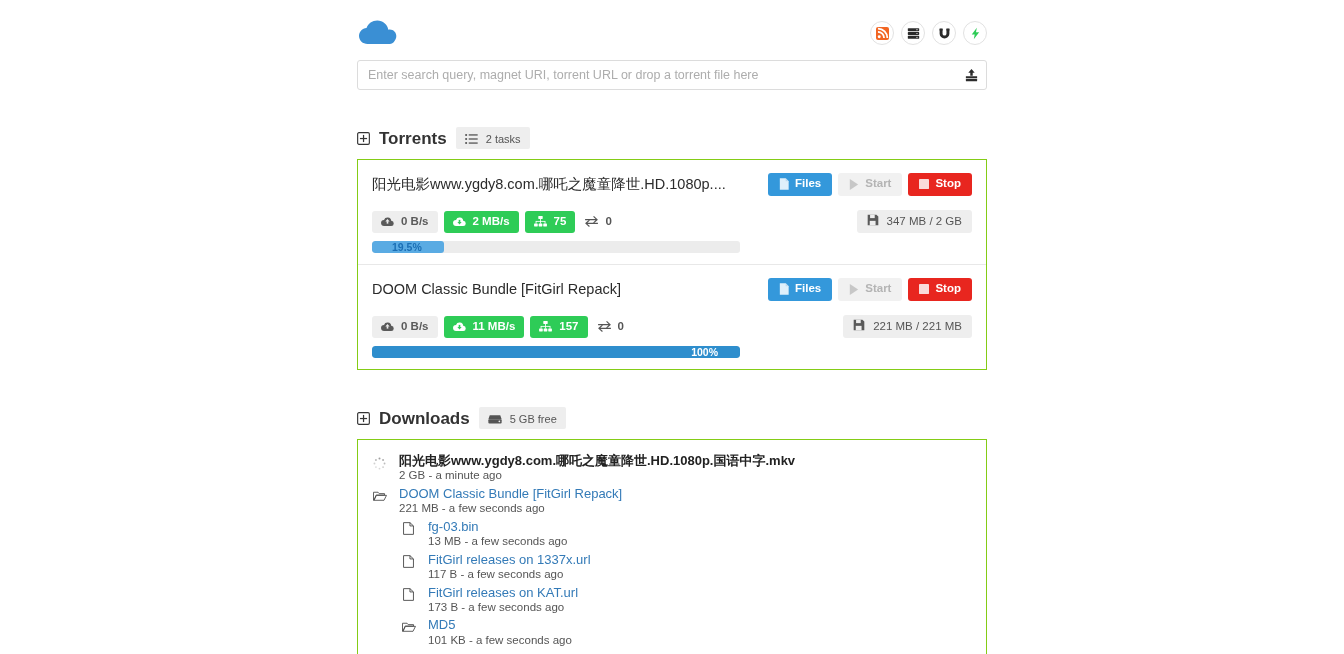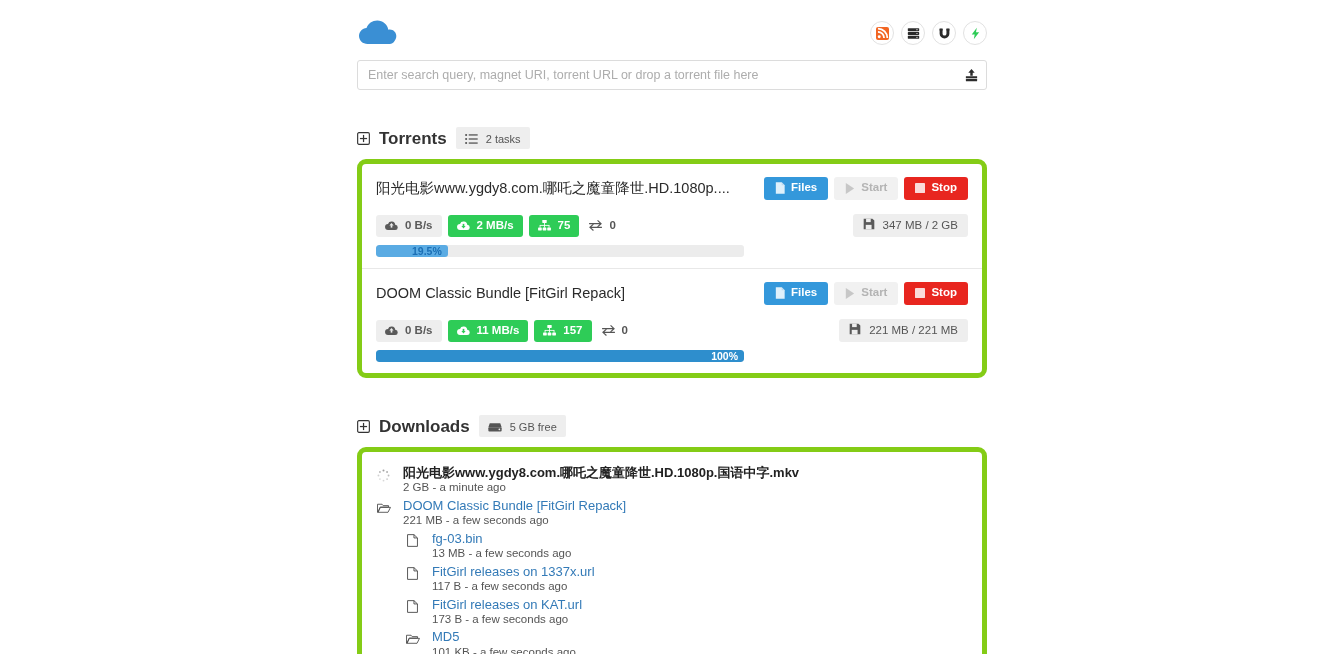--- a/index.html
+++ b/index.html
@@ -101,22 +101,22 @@
     border-radius: 2px;
     padding: 4px 9px;
     font-size: 11px;
     color: #555;
     height: 22px;
   }
   .head-badge .lbl { line-height: 1; }
 
   
   .panel {
-    border: 5px solid #84cc16;
-    border-radius: 9px;
+    border: 1px solid #84cc16;
+    border-radius: 0;
     background: #fff;
     overflow: hidden;
   }
   .torrent {
     padding: 13px 14px 11px 14px;
   }
   .torrent + .torrent { border-top: 1px solid #e8e8e8; }
   .torrent-top {
     display: flex;
     align-items: center;
@@ -195,21 +195,21 @@
     position: relative;
     overflow: hidden;
   }
   .progress-fill {
     height: 100%;
     border-radius: 3px;
     position: relative;
   }
   .progress-text {
     position: absolute;
-    top: 0; right: 6px;
+    top: 0; right: 22px;
     height: 12px;
     display: flex; align-items: center;
     font-size: 10.5px;
     font-weight: bold;
     line-height: 1;
   }
 
   
   .downloads { padding: 13px 14px 14px 14px; }
   .dl-item { display: flex; align-items: flex-start; gap: 12px; }

